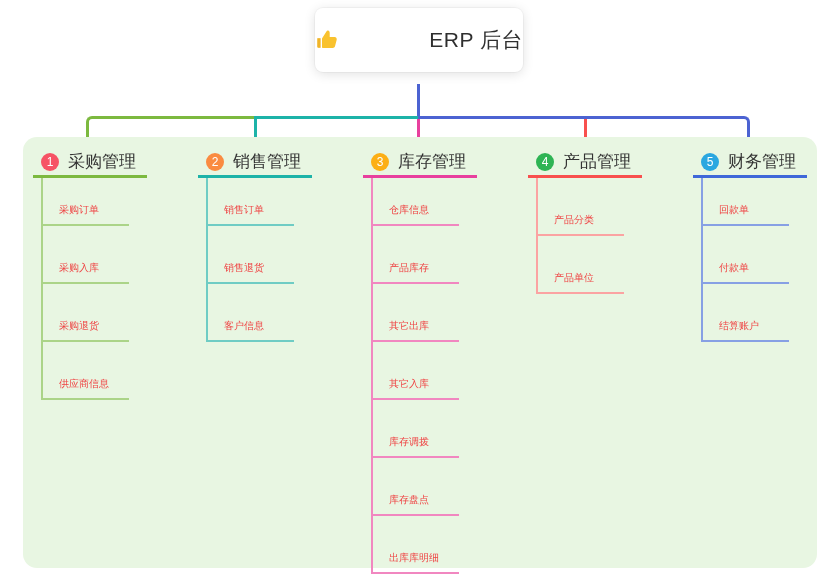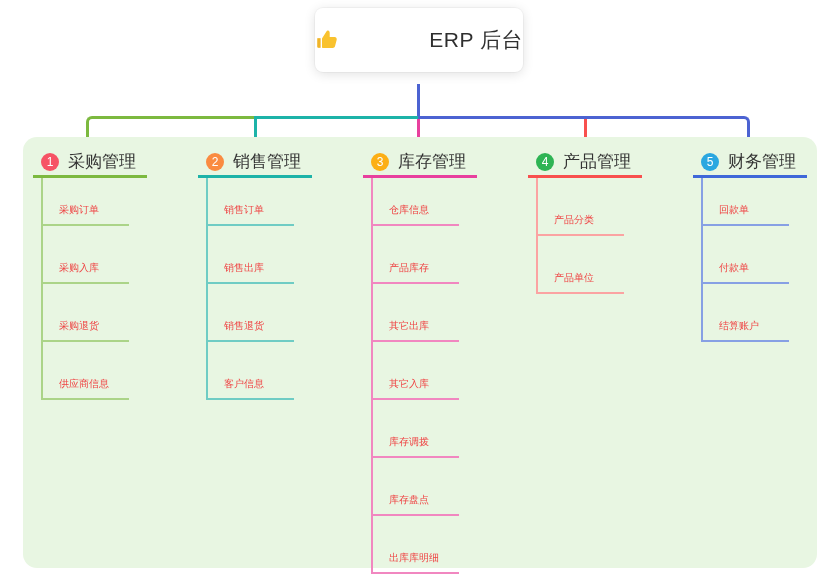--- a/index.html
+++ b/index.html
@@ -105,23 +105,20 @@
     <div class="branch" style="left: 198px;">
       <div class="branch-header" style="border-bottom-color: rgb(29, 179, 168);">
         <span class="branch-badge" style="background-color: rgb(250, 139, 65);">2</span>
         <span class="branch-title">销售管理</span>
       </div>
       <div class="branch-children" style="border-left-color: rgb(111, 204, 196);">
           <div class="child-node first" style="border-bottom-color: rgb(111, 204, 196);">
             <span class="child-label">销售订单</span>
           </div>
           <div class="child-node" style="border-bottom-color: rgb(111, 204, 196);">
-            <span class="child-label">销售出库</span>
-          </div>
-          <div class="child-node" style="border-bottom-color: rgb(111, 204, 196);">
             <span class="child-label">销售退货</span>
           </div>
           <div class="child-node" style="border-bottom-color: rgb(111, 204, 196);">
             <span class="child-label">客户信息</span>
           </div>
         </div>
     </div>
 
     <div class="branch" style="left: 363px;">
       <div class="branch-header" style="border-bottom-color: rgb(232, 64, 158);">

